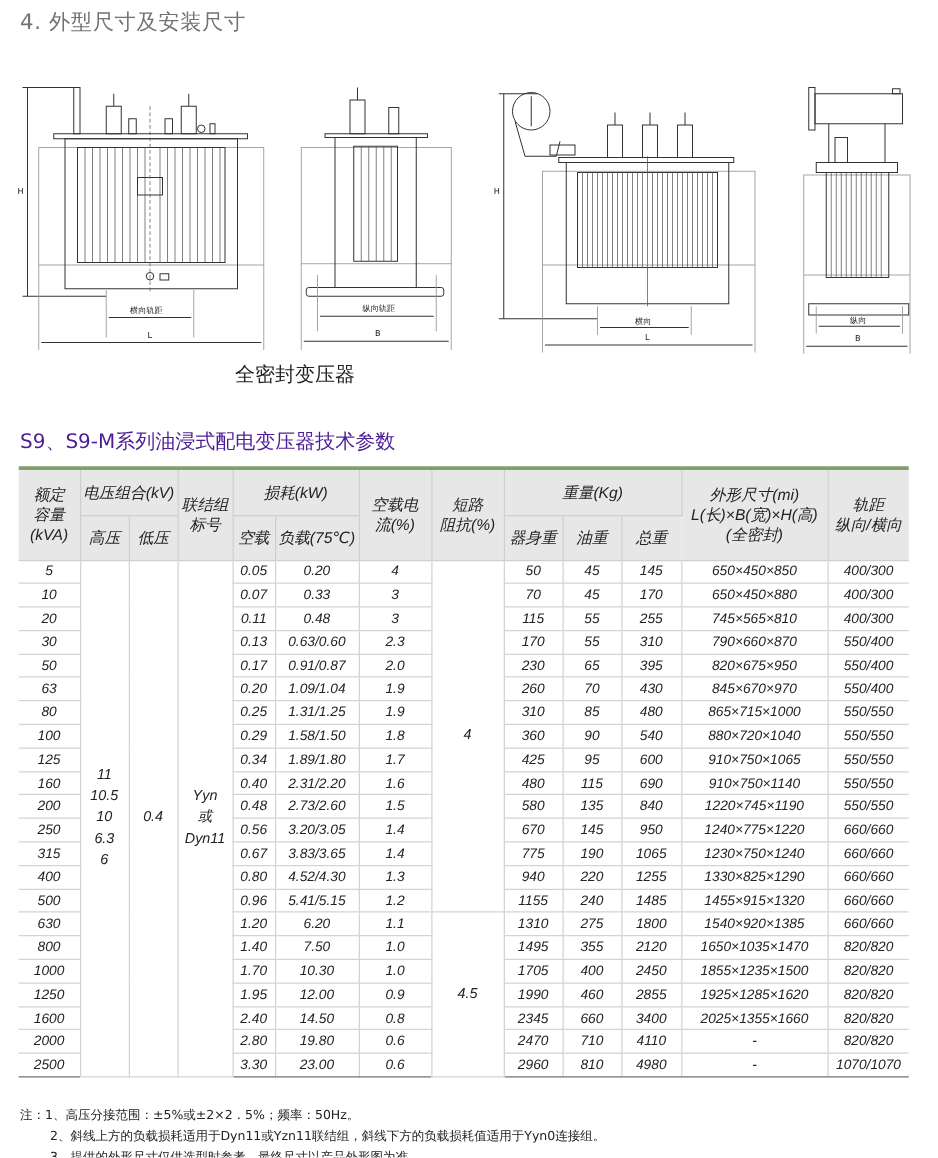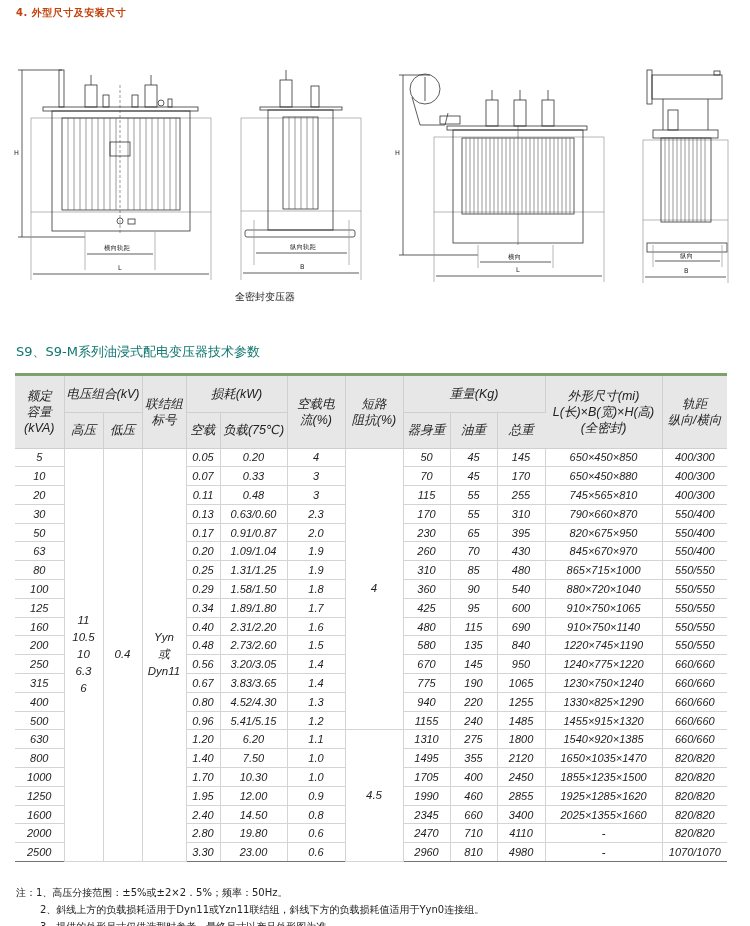--- a/index.html
+++ b/index.html
@@ -1,21 +1,21 @@
 <!DOCTYPE html>
 <html><head>
 <meta charset="utf-8">
 <style>
   html, body { margin: 0; padding: 0; background: #ffffff; }
   body { width: 750px; height: 926px; position: relative; overflow: hidden; font-family: "DejaVu Sans", "Liberation Sans", sans-serif; color: #222; }
-  .sec-title { position: absolute; left: 16px; top: 6px; font-size: 10px; font-weight: bold; color: #c2410c; letter-spacing: 0.5px; }
+  .sec-title { position: absolute; left: 16px; top: 6px; font-size: 17px; font-weight: normal; color: #737373; letter-spacing: 0.5px; }
   .drawings { position: absolute; left: 0; top: 55px; width: 750px; height: 260px; }
   .drawings svg { position: absolute; left: 0; top: 0; }
-  .caption { position: absolute; left: 188px; top: 290px; font-size: 10px; color: #222; margin-left: 47px; }
-  .tbl-title { position: absolute; left: 16px; top: 343px; font-size: 13px; color: #0f766e; }
+  .caption { position: absolute; left: 188px; top: 290px; font-size: 16px; color: #222; }
+  .tbl-title { position: absolute; left: 16px; top: 343px; font-size: 16px; color: #4c1d95; }
   .tbl-wrap { position: absolute; left: 15px; top: 373px; width: 712px; }
   .topbar { height: 3px; background: #7ea06a; }
   table { border-collapse: collapse; width: 712px; table-layout: fixed; font-family: "Liberation Sans", "DejaVu Sans", sans-serif; font-style: italic; }
   th { background: #e7e7e7; font-weight: normal; font-size: 12.5px; color: #222; border-right: 1px solid #cfcfcf; border-bottom: 1px solid #cfcfcf; padding: 0; text-align: center; line-height: 16px; }
   th:last-child { border-right: none; }
   td { font-size: 11px; color: #222; text-align: center; height: 17.8px; padding: 0; border-right: 1px solid #d4d4d4; border-bottom: 1px solid #d4d4d4; line-height: 14px; }
   td.last { border-right: none; }
   td.merged { vertical-align: middle; line-height: 17px; font-size: 11.5px; }
   tr.lastrow td { border-bottom: 1px solid #737373; }
   .notes { position: absolute; left: 16px; top: 884px; font-size: 10px; color: #222; line-height: 17px; font-family: "DejaVu Sans", sans-serif; }

